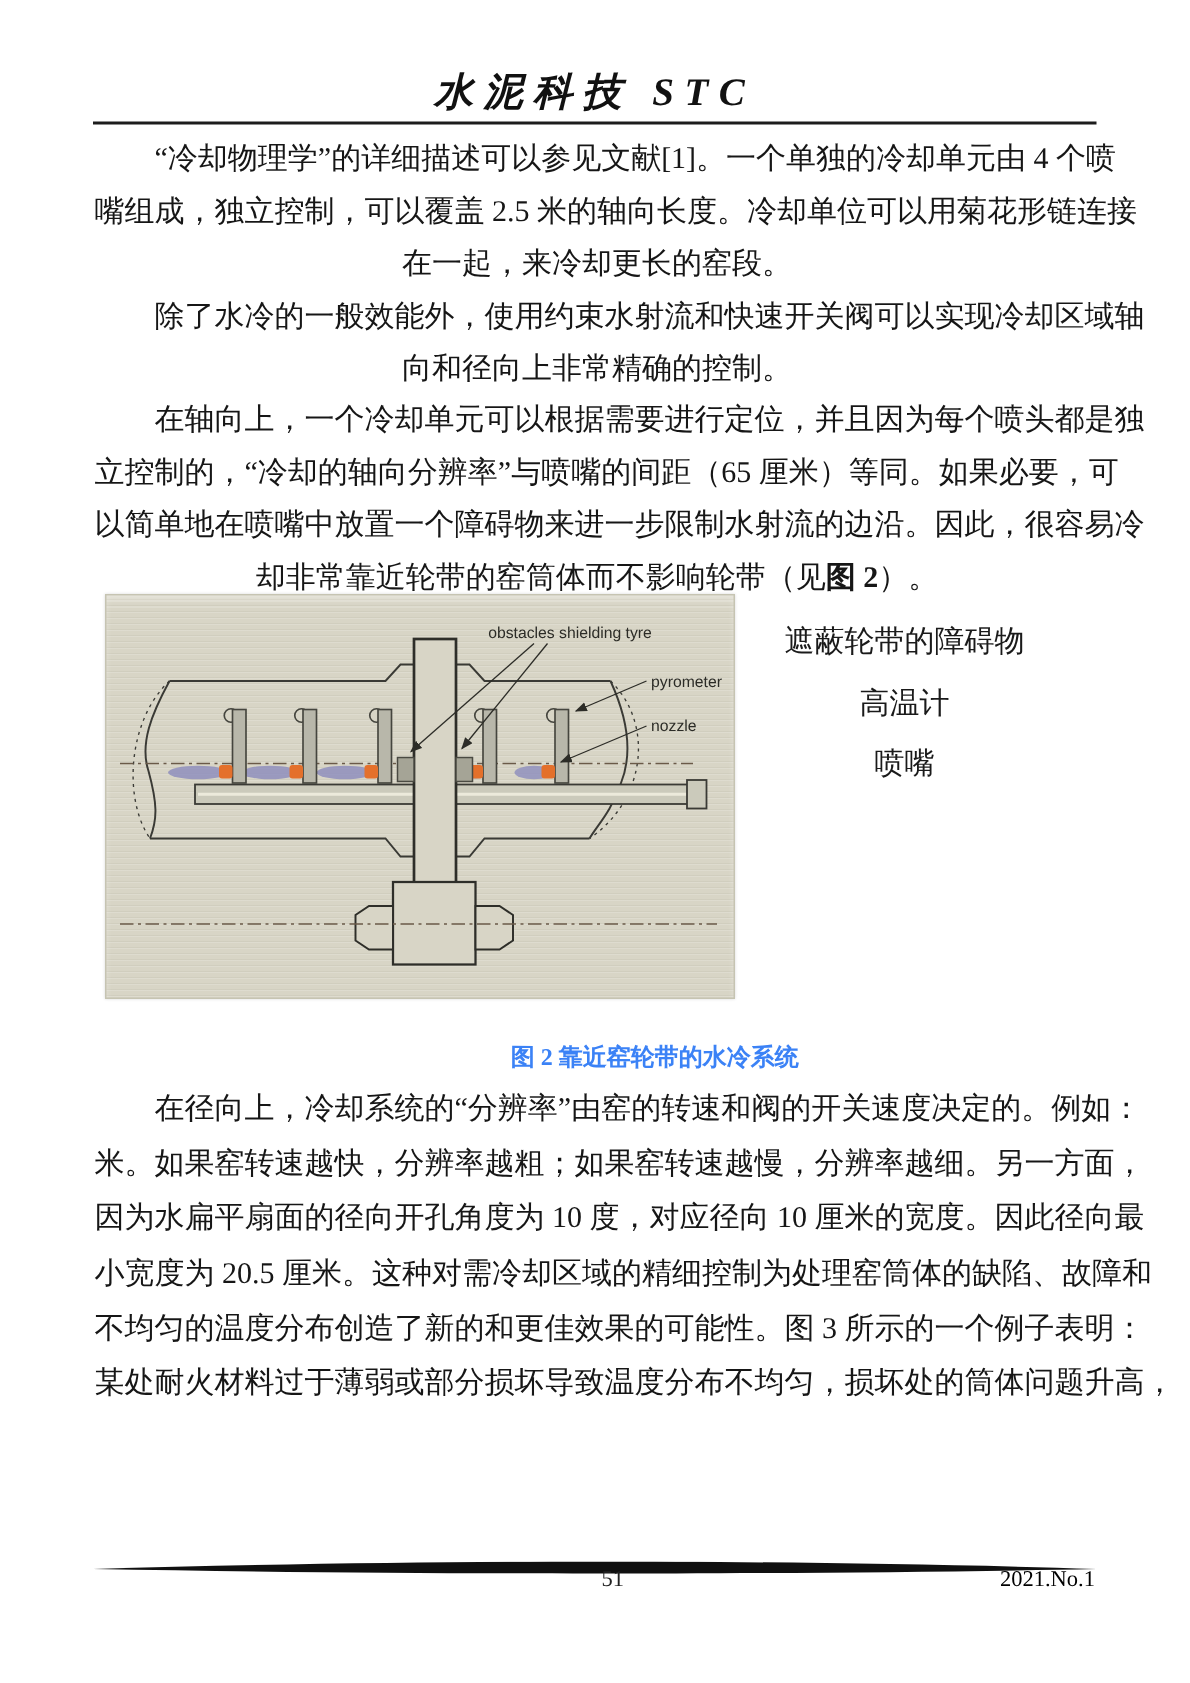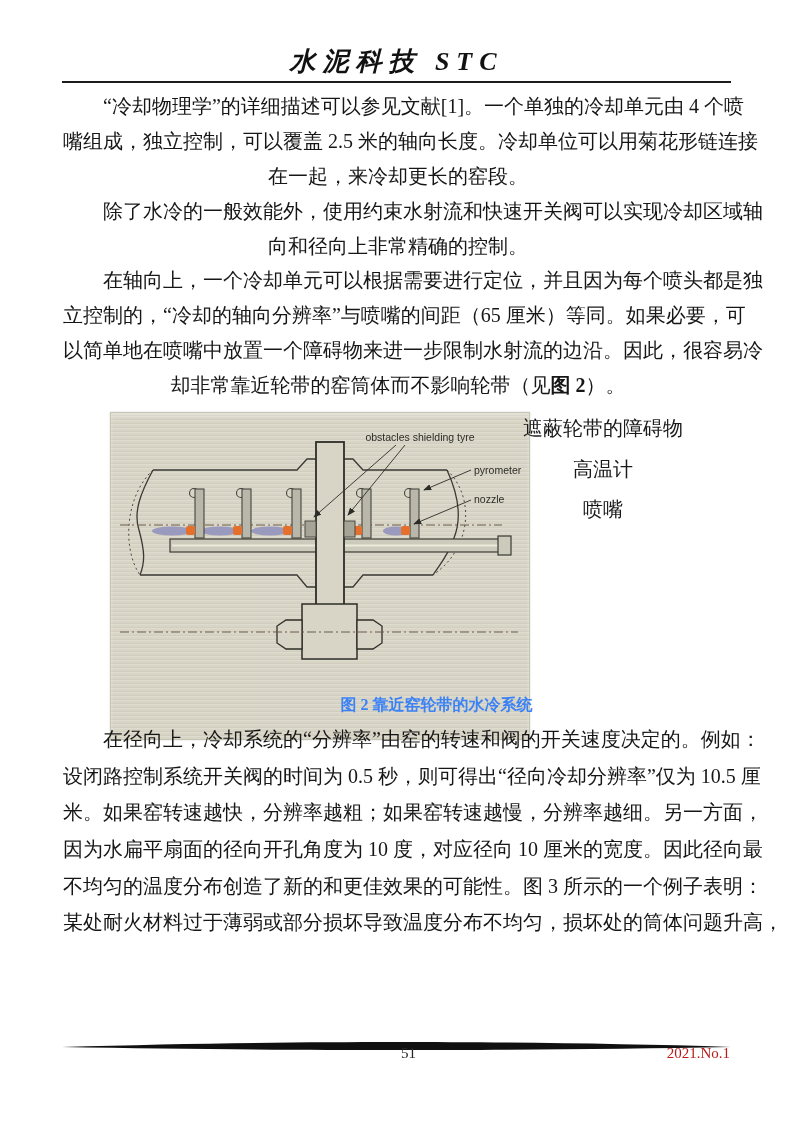--- a/index.html
+++ b/index.html
@@ -12,43 +12,42 @@
     font-size:26px;font-weight:bold;font-style:italic;letter-spacing:7px;color:#111;
   }
   .header-rule{position:absolute;left:62px;top:81px;width:669px;height:2px;background:#1c1c1c;}
   .textblock{position:absolute;left:63px;width:670px;font-size:20px;color:#161616;text-align:center;}
   .block1{top:89px;}
   .block1 .line{line-height:34.9px;height:34.9px;white-space:nowrap;}
   .block2{top:721px;}
   .block2 .line{line-height:36.7px;height:36.7px;white-space:nowrap;}
   .b{font-weight:bold;}
   .figure-wrap{
-    position:absolute;left:70px;top:412px;width:420px;height:328px;
+    position:absolute;left:70px;top:396px;width:420px;height:270px;
     background-color:#d8d5c6;
     background-image:repeating-linear-gradient(180deg, rgba(255,255,255,0.16) 0 1px, rgba(0,0,0,0) 1px 3px, rgba(90,90,70,0.06) 3px 4px);
     box-shadow:inset 0 0 0 1px #c6c4b2, inset 0 3px 5px rgba(255,255,255,0.45), 0 0 2px rgba(0,0,0,0.15);
-    margin-left:40px;
   }
   .figure-wrap svg{position:absolute;left:0;top:0;}
   .side-labels{
     position:absolute;left:523px;top:417px;display:flex;flex-direction:column;gap:18.5px;
     font-size:20px;color:#1a1a1a;text-align:center;
   }
   .side-labels div{line-height:22px;}
   .fig-caption{
     position:absolute;left:0;top:695px;width:793px;text-align:center;
     font-size:16px;font-weight:bold;color:#3b82f6;margin-left:40px;
   }
   .footer-rule{position:absolute;left:62px;top:1037px;width:669px;height:9px;}
   .footer-page{
     position:absolute;left:0;top:1045px;width:793px;text-align:center;
     font-size:15px;color:#222;font-family:"Liberation Serif","DejaVu Serif",serif;padding-left:12px;
   }
   .footer-issue{
-    position:absolute;right:63px;top:1045px;font-size:15px;color:#b91c1c;
+    position:absolute;right:63px;top:1045px;font-size:15px;color:#000000;
     font-family:"Liberation Serif","DejaVu Serif",serif;
   }
   .figlabel{font-family:"Liberation Sans","DejaVu Sans",sans-serif;font-size:10.5px;fill:#2c2c27;}
 </style>
 </head>
 <body>
 
 <div class="page">
 
   <div class="page-title">水泥科技 STC</div>
@@ -149,23 +148,23 @@
   <div class="side-labels">
     <div>遮蔽轮带的障碍物</div>
     <div>高温计</div>
     <div>喷嘴</div>
   </div>
 
   <div class="fig-caption">图 2 靠近窑轮带的水冷系统</div>
 
   <div class="textblock block2">
     <div class="line">　　在径向上，冷却系统的“分辨率”由窑的转速和阀的开关速度决定的。例如：</div>
-    <div class="line">设闭路控制系统开关阀的时间为 0.5 秒，则可得出“径向冷却分辨率”仅为 10.5 厘</div>
     <div class="line">米。如果窑转速越快，分辨率越粗；如果窑转速越慢，分辨率越细。另一方面，</div>
     <div class="line">因为水扁平扇面的径向开孔角度为 10 度，对应径向 10 厘米的宽度。因此径向最</div>
+    <div class="line">小宽度为 20.5 厘米。这种对需冷却区域的精细控制为处理窑筒体的缺陷、故障和</div>
     <div class="line">不均匀的温度分布创造了新的和更佳效果的可能性。图 3 所示的一个例子表明：</div>
     <div class="line">某处耐火材料过于薄弱或部分损坏导致温度分布不均匀，损坏处的筒体问题升高，</div>
   </div>
 
   <div class="footer-rule">
     <svg width="669" height="9" viewBox="0 0 669 9">
       <path d="M0,5 C120,1.5 240,0 334,0 C430,0 560,1.5 669,5 C560,7.2 430,8 334,8 C240,8 120,7.2 0,5 Z" fill="#101010"></path>
     </svg>
   </div>
   <div class="footer-page">51</div>

